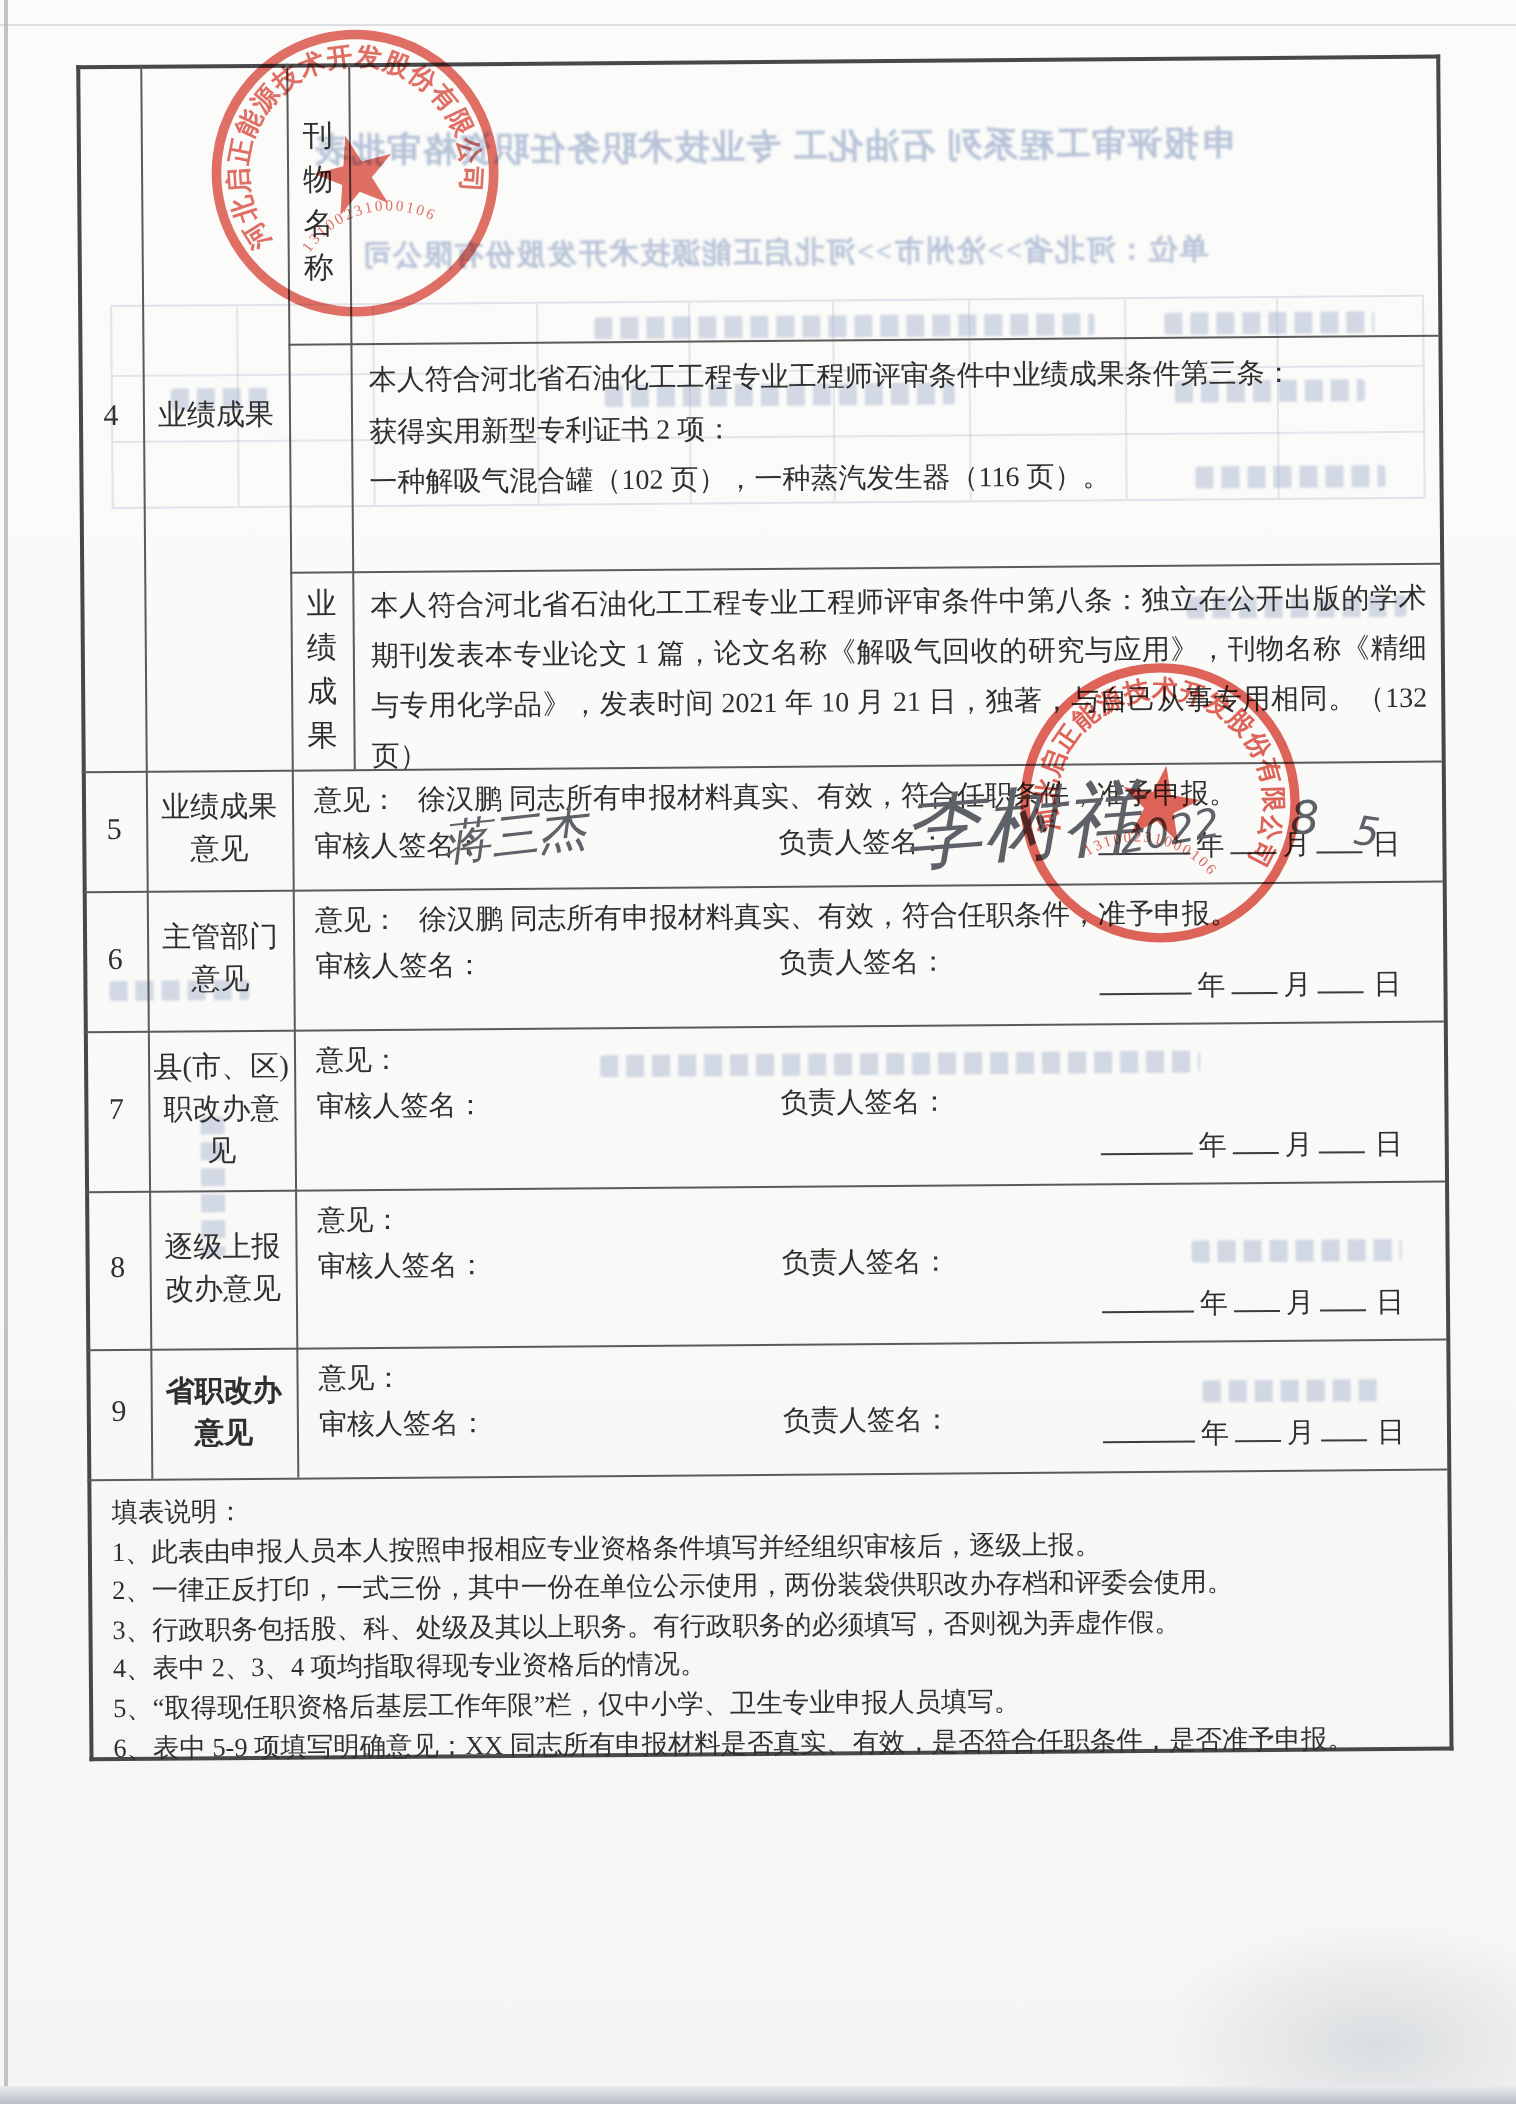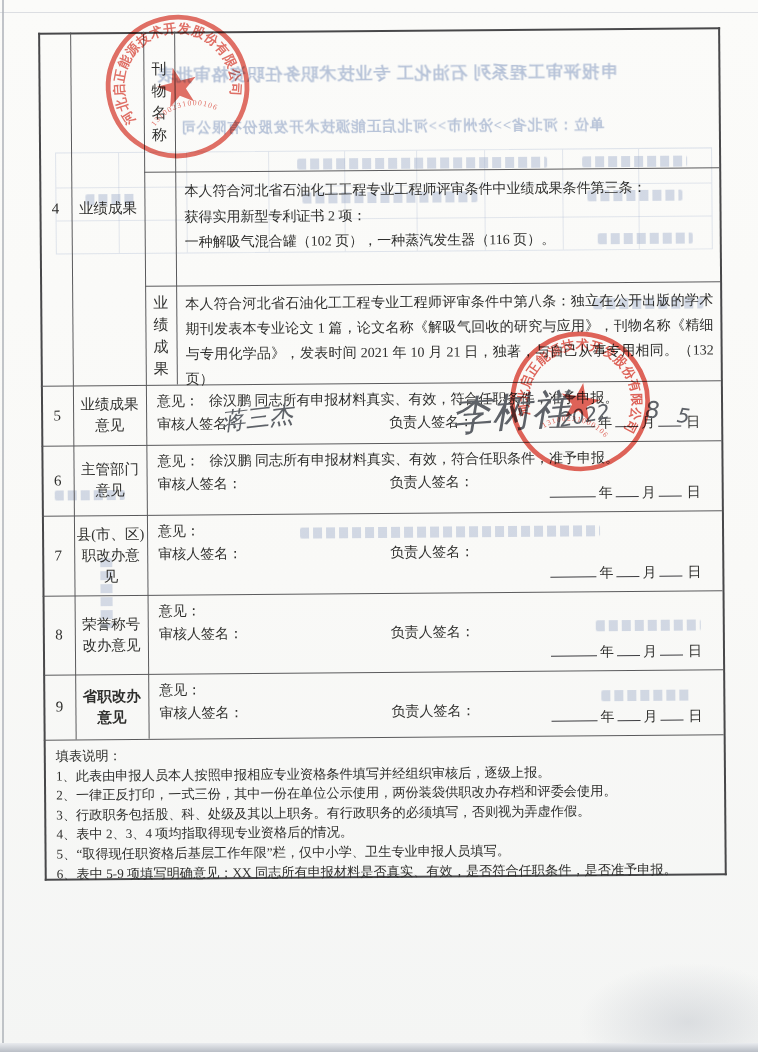--- a/index.html
+++ b/index.html
@@ -155,21 +155,21 @@
     <div class="cell rowlabel" style="left:74px;top:513px;width:73px;height:80px;">县(市、区)
 职改办意
 见</div>
     <div class="opcontent" style="top:514px;height:79px;">
       <div class="op-line1"><span>意见：</span></div>
       <div class="op-line2"><span>审核人签名：</span><span class="mgr">负责人签名：</span></div>
       <div class="op-date"><span class="bl bl-y"></span><span>年</span><span class="bl bl-m"></span><span>月</span><span class="bl bl-d"></span><span>日</span></div>
     </div>
 
     <div class="cell num" style="left:42px;top:593px;width:32px;height:79px;">8</div>
-    <div class="cell rowlabel" style="left:74px;top:593px;width:73px;height:79px;">荣誉称号
+    <div class="cell rowlabel" style="left:74px;top:593px;width:73px;height:79px;">逐级上报
 改办意见</div>
     <div class="opcontent" style="top:594px;height:78px;">
       <div class="op-line1"><span>意见：</span></div>
       <div class="op-line2"><span>审核人签名：</span><span class="mgr">负责人签名：</span></div>
       <div class="op-date"><span class="bl bl-y"></span><span>年</span><span class="bl bl-m"></span><span>月</span><span class="bl bl-d"></span><span>日</span></div>
     </div>
 
     <div class="cell num" style="left:42px;top:672px;width:32px;height:65px;">9</div>
     <div class="cell rowlabel" style="left:74px;top:672px;width:73px;height:65px;font-weight:bold;">省职改办
 意见</div>

